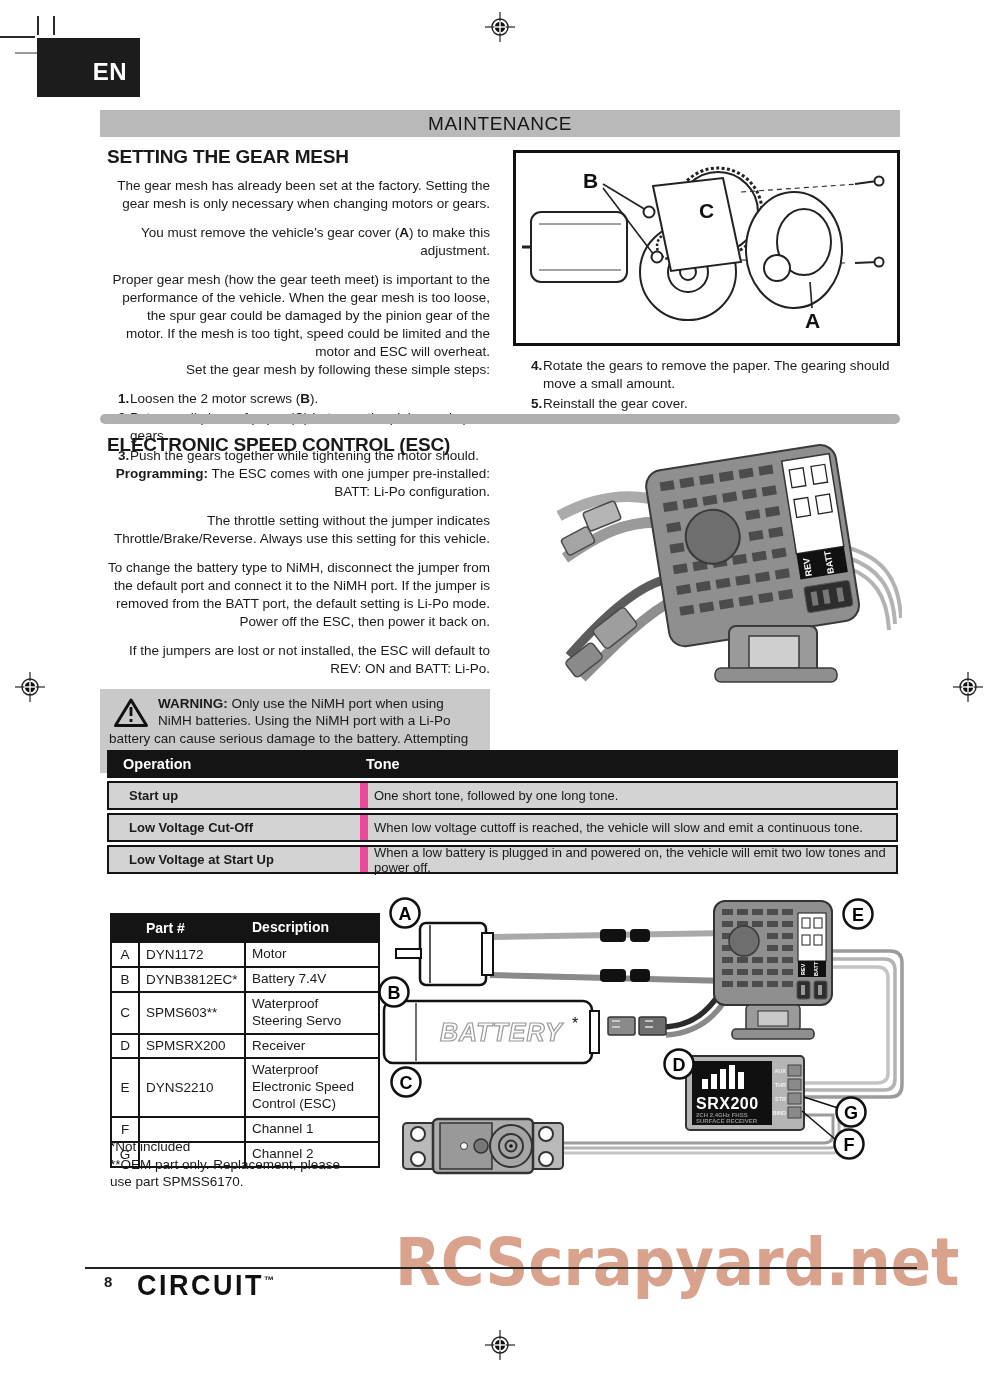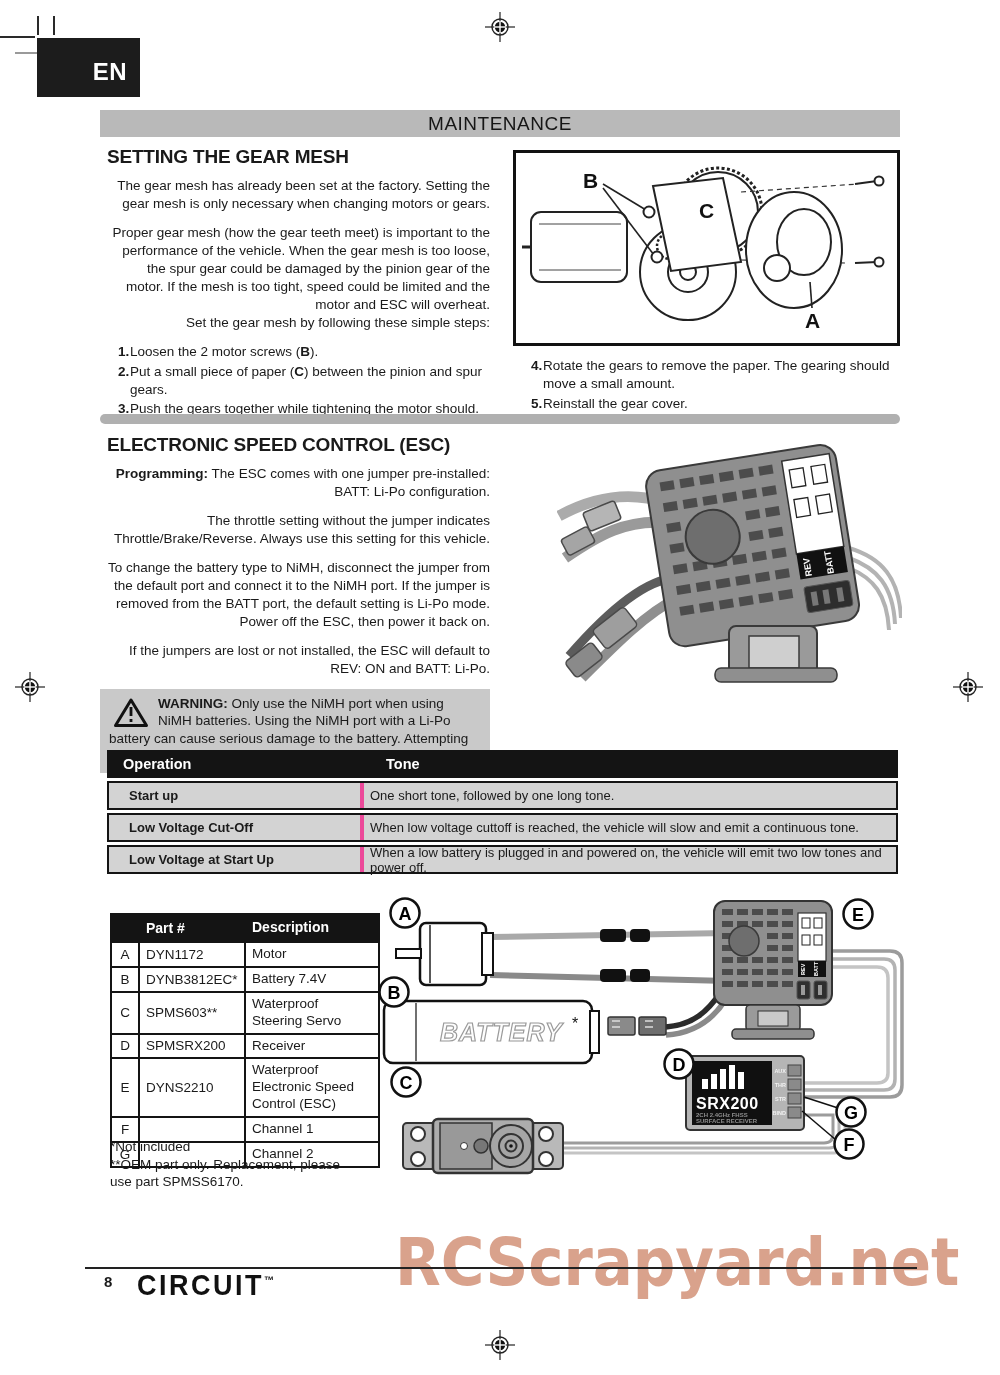--- a/index.html
+++ b/index.html
@@ -28,26 +28,26 @@
   .step .txt{flex:1;}
   .gear-right{left:513px;top:150px;width:387px;}
   .gear-steps{margin-top:7px;padding-left:7px;width:375px;}
   .esc-col{left:107px;top:434px;width:383px;}
   
   .warnbox{background:#c9c9c9;margin-left:-7px;width:390px;box-sizing:border-box;
            padding:6px 9px 7px 9px;margin-top:4px;font-size:13.5px;line-height:1.32;}
   .warn-icon{float:left;margin:2px 9px 2px 4px;}
   
   .tone-table{left:107px;top:750px;width:791px;}
-  .tt-header{display:flex;background:#141414;color:#fff;font-weight:bold;font-size:14.5px;height:28px;align-items:center;gap:20px;}
+  .tt-header{display:flex;background:#141414;color:#fff;font-weight:bold;font-size:14.5px;height:28px;align-items:center;}
   .tt-header .c1{width:253px;padding-left:16px;box-sizing:border-box;}
   .tt-header .c2{flex:1;padding-left:6px;}
   .tt-row{display:flex;margin-top:3px;background:#d3d3d3;border:2px solid #141414;font-size:13px;height:25px;}
   .tt-row .c1{width:251px;box-sizing:border-box;padding-left:20px;font-weight:bold;display:flex;align-items:center;}
-  .tt-row .c2{flex:1;border-left:4px solid #ec4899;padding-left:6px;display:flex;align-items:center;}
+  .tt-row .c2{flex:1;border-left:8px solid #ec4899;padding-left:6px;display:flex;align-items:center;}
   
   .parts{left:110px;top:913px;}
   .parts table{border-collapse:collapse;font-size:13.5px;border-radius:8px;}
   .parts th,.parts td{border:2px solid #141414;padding:3px 6px;text-align:left;vertical-align:middle;}
   .parts thead th{background:#141414;color:#fff;font-size:14px;height:20px;}
   .parts .kcol{width:16px;text-align:center;padding:3px 5px;}
   .parts .pcol{width:92px;}
   .parts .dcol{width:120px;line-height:1.25;}
   .footnotes{left:110px;top:1138px;width:252px;font-size:13.5px;line-height:1.3;}
   .footnotes div{margin:0;}
@@ -103,20 +103,21 @@
     <line x1="18" y1="12" x2="18" y2="24" stroke="#fff" stroke-width="1.4"></line>
       <line x1="12" y1="18" x2="24" y2="18" stroke="#fff" stroke-width="1.4"></line>
   </svg>
 
   <div class="abs en-badge">EN</div>
   <div class="abs title-bar">MAINTENANCE</div>
 
   <div class="abs col-left">
     <h2>SETTING THE GEAR MESH</h2>
     <p>The gear mesh has already been set at the factory. Setting the gear mesh is only necessary when changing motors or gears.</p>
+    <p><span>You must remove the vehicle’s gear cover (</span><b>A</b><span>) to make this adjustment.</span></p>
     <p><span>Proper gear mesh (how the gear teeth meet) is important to the performance of the vehicle. When the gear mesh is too loose, the spur gear could be damaged by the pinion gear of the motor. If the mesh is too tight, speed could be limited and the motor and ESC will overheat.</span><br>
       <span>Set the gear mesh by following these simple steps:</span></p>
     <div class="steps">
       <div class="step">
           <span class="num">1.</span>
           <span class="txt"><span>Loosen the 2 motor screws (</span><b>B</b><span>).</span></span>
         </div>
       <div class="step">
           <span class="num">2.</span>
           <span class="txt"><span>Put a small piece of paper (</span><b>C</b><span>) between the pinion and spur gears.</span></span>

